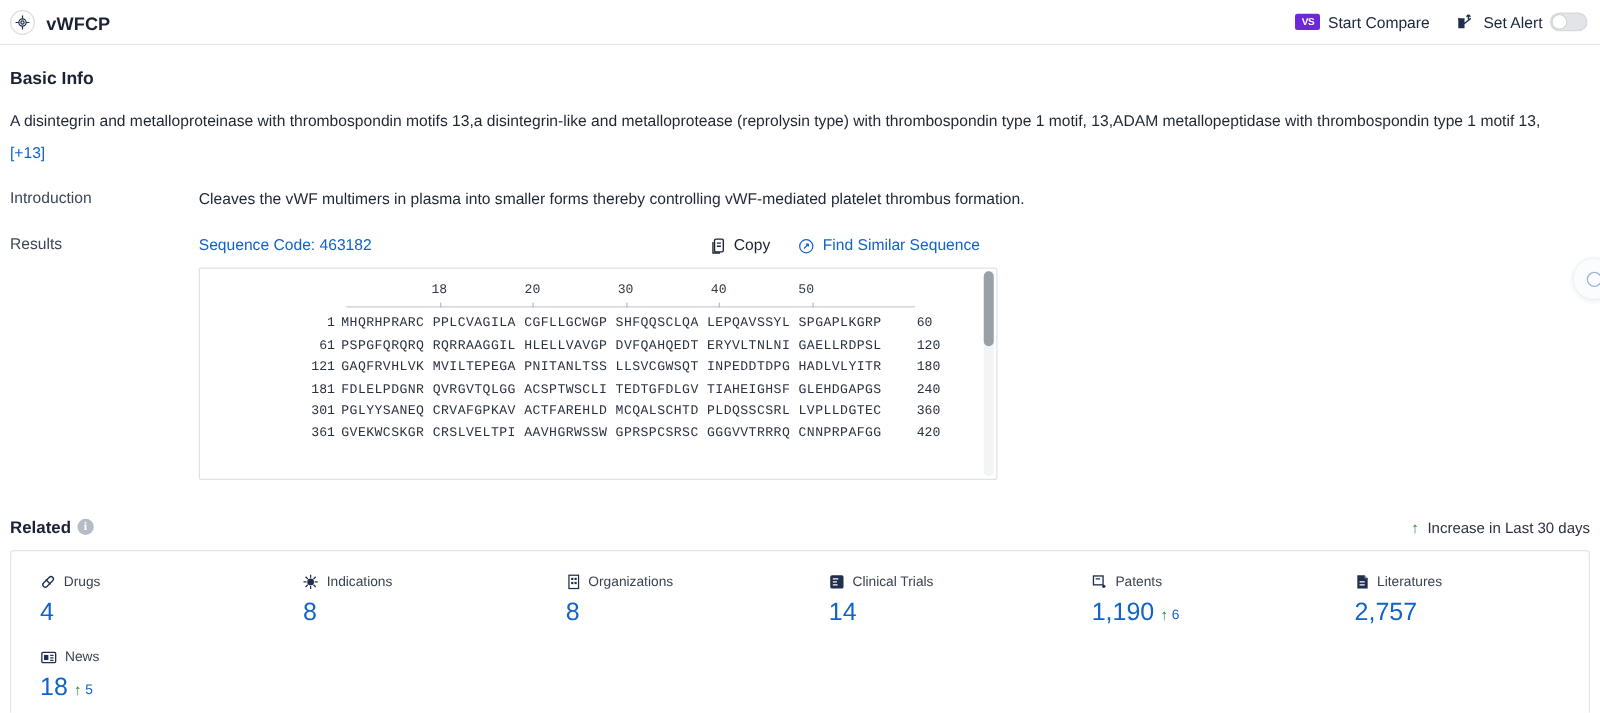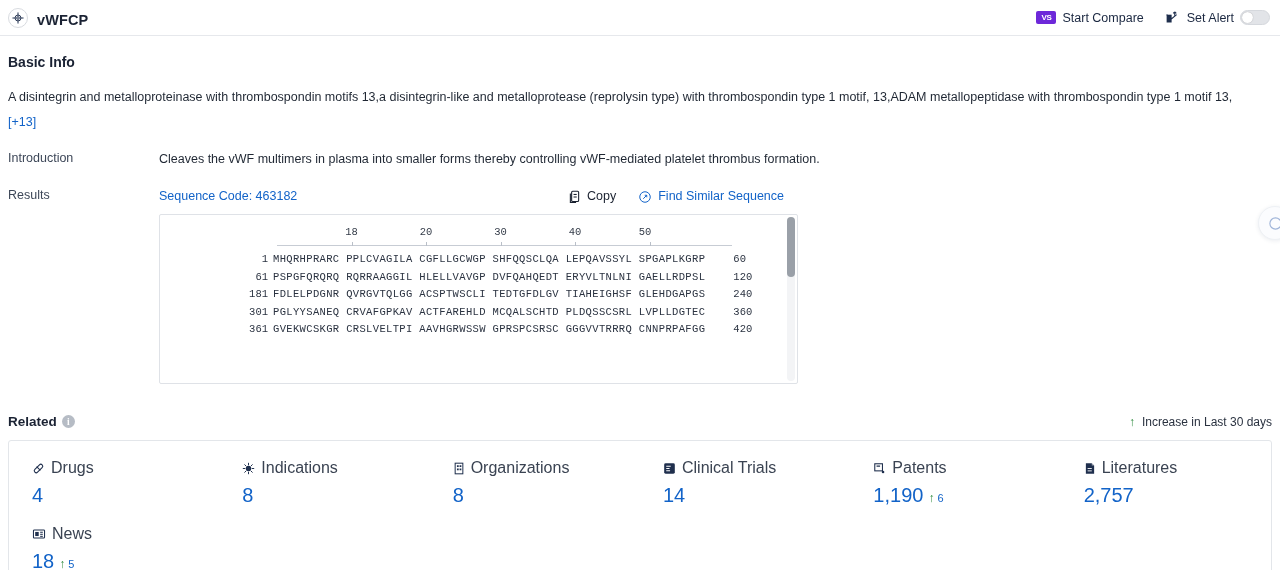--- a/index.html
+++ b/index.html
@@ -189,21 +189,21 @@
     display: grid;
     grid-template-columns: repeat(6, 1fr);
     row-gap: 18px;
   }
   .stat {
     padding-left: 22px;
     border-left: 1px solid transparent;
   }
   .stat-head {
     display: flex; align-items: center; gap: 6px;
-    font-size: 16px; color: #3a4352;
+    font-size: 11px; color: #3a4352;
   }
   .stat-value {
     margin-top: 7px;
     font-size: 20px; color: #1263c8; font-weight: normal;
     display: flex; align-items: baseline; gap: 5px;
   }
   .delta { display: flex; align-items: center; gap: 3px; }
   .delta-num { font-size: 11px; color: #1263c8; }
 
   .floating-btn {
@@ -315,20 +315,21 @@
                 <div class="tick-label" style="left: 223.5px;">30</div>
                 <div class="tick" style="left: 298px;"></div>
                 <div class="tick-label" style="left: 298px;">40</div>
                 <div class="tick" style="left: 372.5px;"></div>
                 <div class="tick-label" style="left: 368px;">50</div>
               </div>
           </div>
           <div id="seq-lines">
               <div class="seq-line"><span class="seq-start">1</span><span class="seq-chunks">MHQRHPRARC PPLCVAGILA CGFLLGCWGP SHFQQSCLQA LEPQAVSSYL SPGAPLKGRP</span><span class="seq-end">60</span></div>
               <div class="seq-line"><span class="seq-start">61</span><span class="seq-chunks">PSPGFQRQRQ RQRRAAGGIL HLELLVAVGP DVFQAHQEDT ERYVLTNLNI GAELLRDPSL</span><span class="seq-end">120</span></div>
+              <div class="seq-line"><span class="seq-start">121</span><span class="seq-chunks">GAQFRVHLVK MVILTEPEGA PNITANLTSS LLSVCGWSQT INPEDDTDPG HADLVLYITR</span><span class="seq-end">180</span></div>
               <div class="seq-line"><span class="seq-start">181</span><span class="seq-chunks">FDLELPDGNR QVRGVTQLGG ACSPTWSCLI TEDTGFDLGV TIAHEIGHSF GLEHDGAPGS</span><span class="seq-end">240</span></div>
               <div class="seq-line"><span class="seq-start">301</span><span class="seq-chunks">PGLYYSANEQ CRVAFGPKAV ACTFAREHLD MCQALSCHTD PLDQSSCSRL LVPLLDGTEC</span><span class="seq-end">360</span></div>
               <div class="seq-line"><span class="seq-start">361</span><span class="seq-chunks">GVEKWCSKGR CRSLVELTPI AAVHGRWSSW GPRSPCSRSC GGGVVTRRRQ CNNPRPAFGG</span><span class="seq-end">420</span></div>
             </div>
         </div>
         <div class="scrollbar">
           <div class="scroll-thumb"></div>
         </div>
       </div>
 

